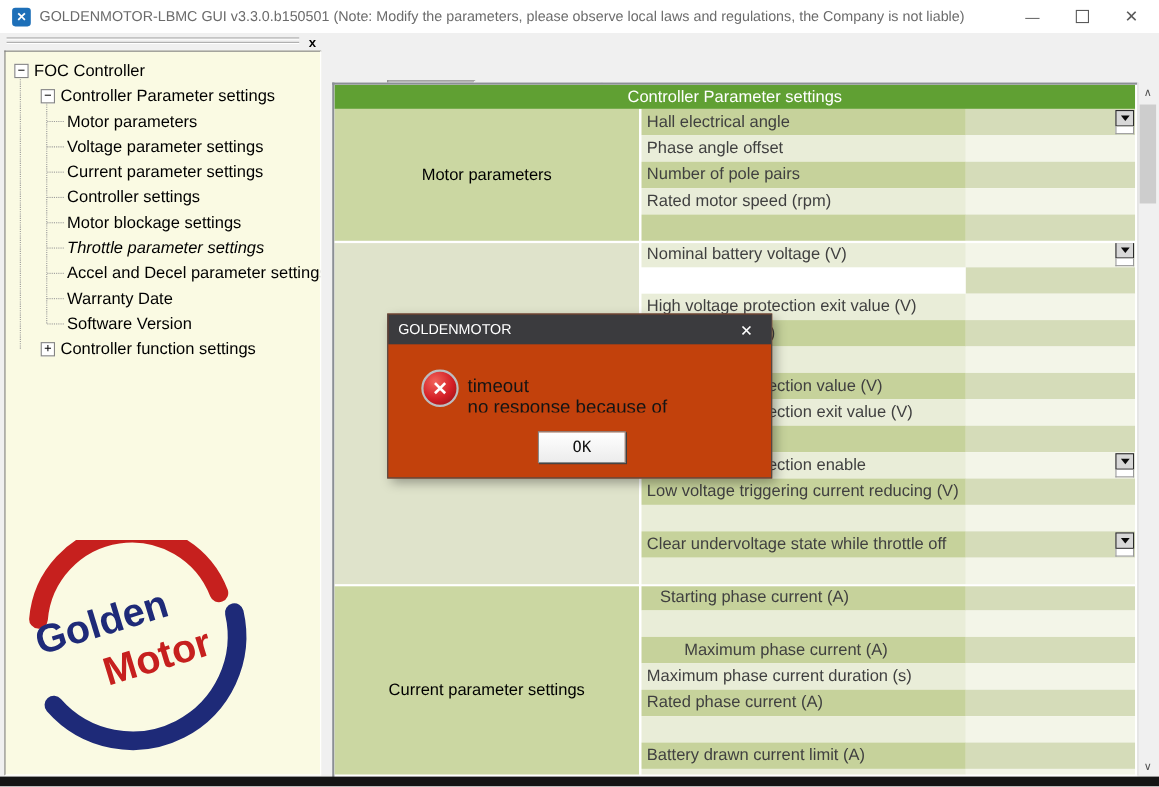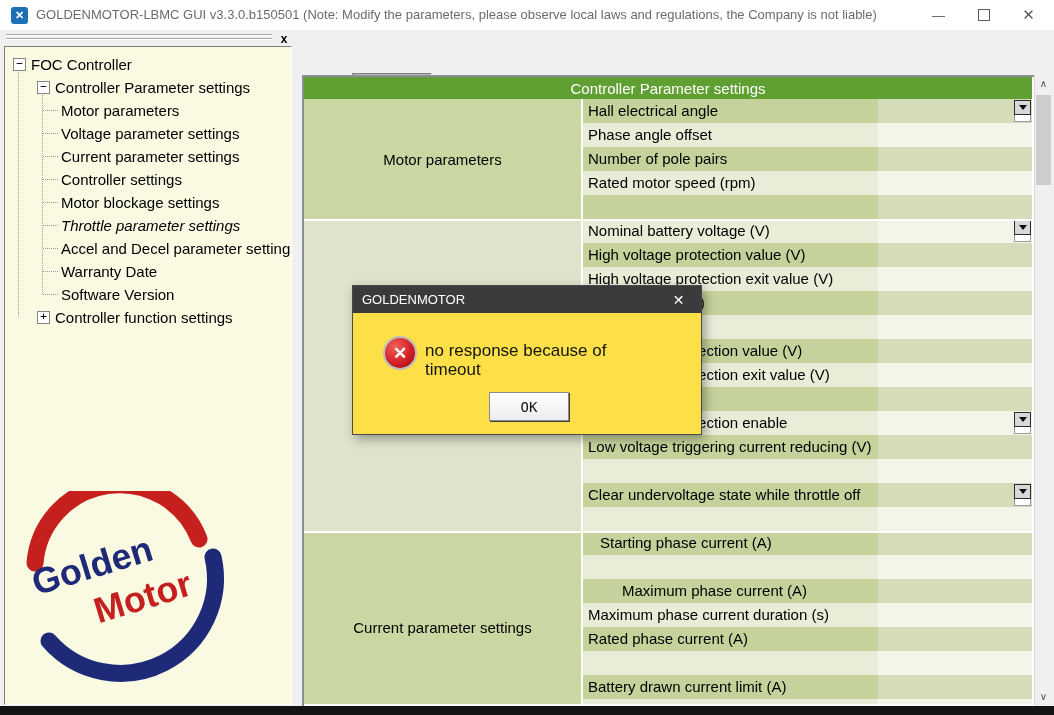--- a/index.html
+++ b/index.html
@@ -51,39 +51,39 @@
   
   .panel{left:302px;top:75px;width:730px;height:630px;border-top:2px solid #8b8f95;border-left:2px solid #8b8f95;
     border-bottom:1px solid #9a9a9a;background:#fff;}
   .panel-inner{position:absolute;left:0;top:0;width:728px;height:627px;overflow:hidden;}
   .grid-header{position:absolute;left:0;top:0;width:728px;height:22px;background:var(--header-green,#60a033);
     color:#fff;font-size:15px;display:flex;align-items:center;justify-content:center;}
   .sec-label{position:absolute;left:0;width:277px;display:flex;align-items:center;justify-content:center;
     font-size:15px;color:#000;text-align:center;}
   .sec-sep{position:absolute;left:0;width:728px;height:2px;background:#ffffff;z-index:3;}
   .colsep{position:absolute;left:277px;width:2px;background:#ffffff;z-index:2;}
-  .cell-param{position:absolute;left:279px;width:295px;height:24px;font-size:15px;color:#000000;
+  .cell-param{position:absolute;left:279px;width:295px;height:24px;font-size:15px;color:#404040;
     line-height:24px;padding-left:5px;box-sizing:border-box;white-space:nowrap;overflow:hidden;}
   .cell-value{position:absolute;left:574px;width:154px;height:24px;}
   .row-combo{position:absolute;right:1px;top:1px;width:17px;height:22px;}
   .row-combo .cb-btn{height:13px;background:#d8d8d8;border:1px solid #2a2a2a;display:flex;align-items:center;justify-content:center;}
   .row-combo .cb-btn .tri{width:0;height:0;border:4px solid transparent;border-top:5px solid #0a0a0a;margin-top:4px;}
   .row-combo .cb-rest{height:6px;background:#fff;border:1px solid #9a9a9a;border-top:none;}
 
   
   .scrollbar{left:1034px;top:75px;width:17px;height:630px;background:#f0f0f0;border-left:1px solid #dcdcdc;}
   .sb-arrow{position:absolute;left:0;width:17px;height:15px;display:flex;align-items:center;justify-content:center;
     font-size:10px;color:#505050;}
   .sb-up{top:1px;} .sb-down{bottom:1px;}
   .sb-thumb{position:absolute;left:1px;top:20px;width:15px;height:90px;background:#cdcdcd;}
 
   .bottom-strip{left:0;top:706px;width:1054px;height:9px;background:#141414;}
 
   
-  .dialog{left:352px;top:285px;width:350px;height:150px;background:#fde047;z-index:10;
+  .dialog{left:352px;top:285px;width:350px;height:150px;background:#c2410c;z-index:10;
     box-shadow:3px 4px 10px rgba(0,0,0,.35);border:1px solid #4a4a4a;box-sizing:border-box;}
   .dlg-title{position:absolute;left:0;top:0;width:100%;height:27px;background:var(--dialog-title-bg,#3b3b3e);
     display:flex;align-items:center;}
   .dlg-title-text{color:#fff;font-size:13px;margin-left:9px;flex:1;}
   .dlg-close{width:45px;height:27px;color:#fff;font-size:14px;display:flex;align-items:center;justify-content:center;cursor:default;}
   .err-icon{position:absolute;left:30px;top:50px;width:34px;height:34px;border-radius:50%;
     background:radial-gradient(circle at 35% 30%, #f1635a 0%, #d41f26 55%, #8e0d12 100%);
     border:2px solid #bdbdc0;box-sizing:border-box;display:flex;align-items:center;justify-content:center;
     color:#fff;font-size:17px;font-weight:bold;}
   .dlg-msg{position:absolute;left:72px;top:55px;width:230px;height:34px;overflow:hidden;
@@ -252,21 +252,20 @@
         <div class="colsep" style="top: 142px; height: 312px;"></div>
         <div class="cell-param" style="top: 142px; background: rgb(233, 237, 216);">Nominal battery voltage (V)</div>
         <div class="cell-value" style="top: 142px; background: rgb(243, 245, 232);">
           <div class="row-combo">
             <div class="cb-btn">
               <div class="tri"></div>
             </div>
             <div class="cb-rest"></div>
           </div>
         </div>
-        <div class="cell-param" style="top: 166px; background: rgb(198, 210, 155);">High voltage protection value (V)</div>
         <div class="cell-value" style="top: 166px; background: rgb(213, 220, 185);"></div>
         <div class="cell-param" style="top: 190px; background: rgb(233, 237, 216);">High voltage protection exit value (V)</div>
         <div class="cell-value" style="top: 190px; background: rgb(243, 245, 232);"></div>
         <div class="cell-param" style="top: 214px; background: rgb(198, 210, 155);">Rated voltage (V)</div>
         <div class="cell-value" style="top: 214px; background: rgb(213, 220, 185);"></div>
         <div class="cell-param" style="top: 238px; background: rgb(233, 237, 216);"></div>
         <div class="cell-value" style="top: 238px; background: rgb(243, 245, 232);"></div>
         <div class="cell-param" style="top: 262px; background: rgb(198, 210, 155);">Low voltage protection value (V)</div>
         <div class="cell-value" style="top: 262px; background: rgb(213, 220, 185);"></div>
         <div class="cell-param" style="top: 286px; background: rgb(233, 237, 216);">Low voltage protection exit value (V)</div>
@@ -327,19 +326,19 @@
 
   <div class="abs bottom-strip"></div>
 
   <div class="abs dialog">
     <div class="dlg-title">
       <span class="dlg-title-text">GOLDENMOTOR</span>
       <span class="dlg-close">✕</span>
     </div>
     <div class="err-icon">✕</div>
     <div class="dlg-msg">
+      <div>timeout</div>
       <div>no response because of</div>
-      <div>timeout</div>
     </div>
     <div class="dlg-ok">OK</div>
   </div>
 
 </div>
 
 </body></html>

